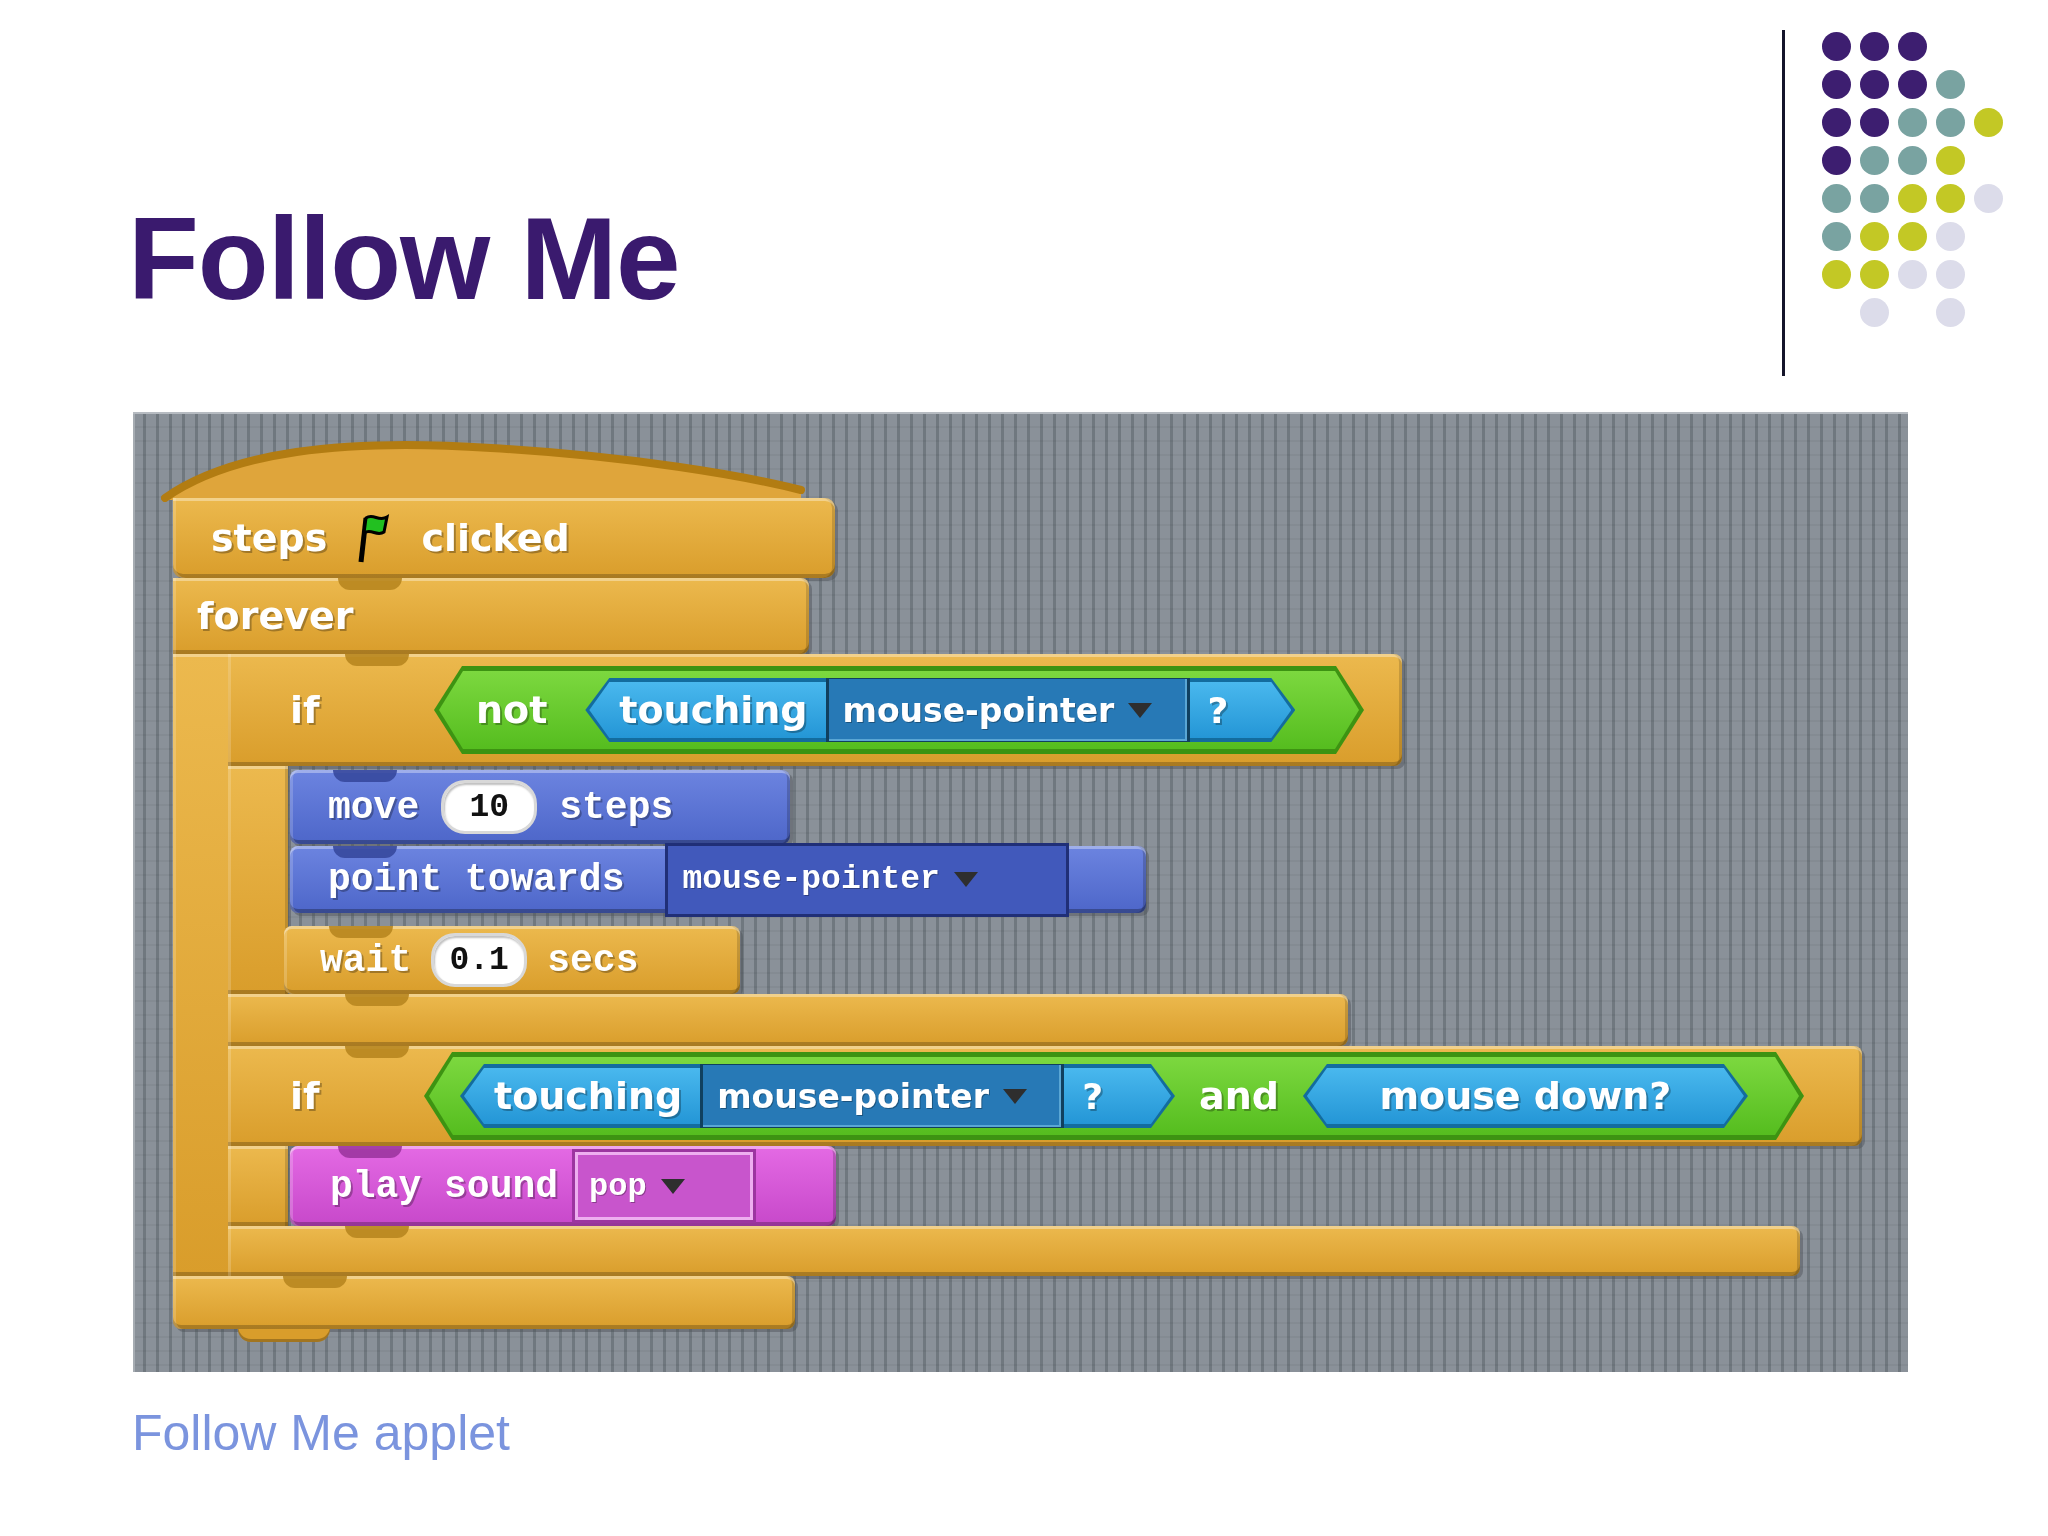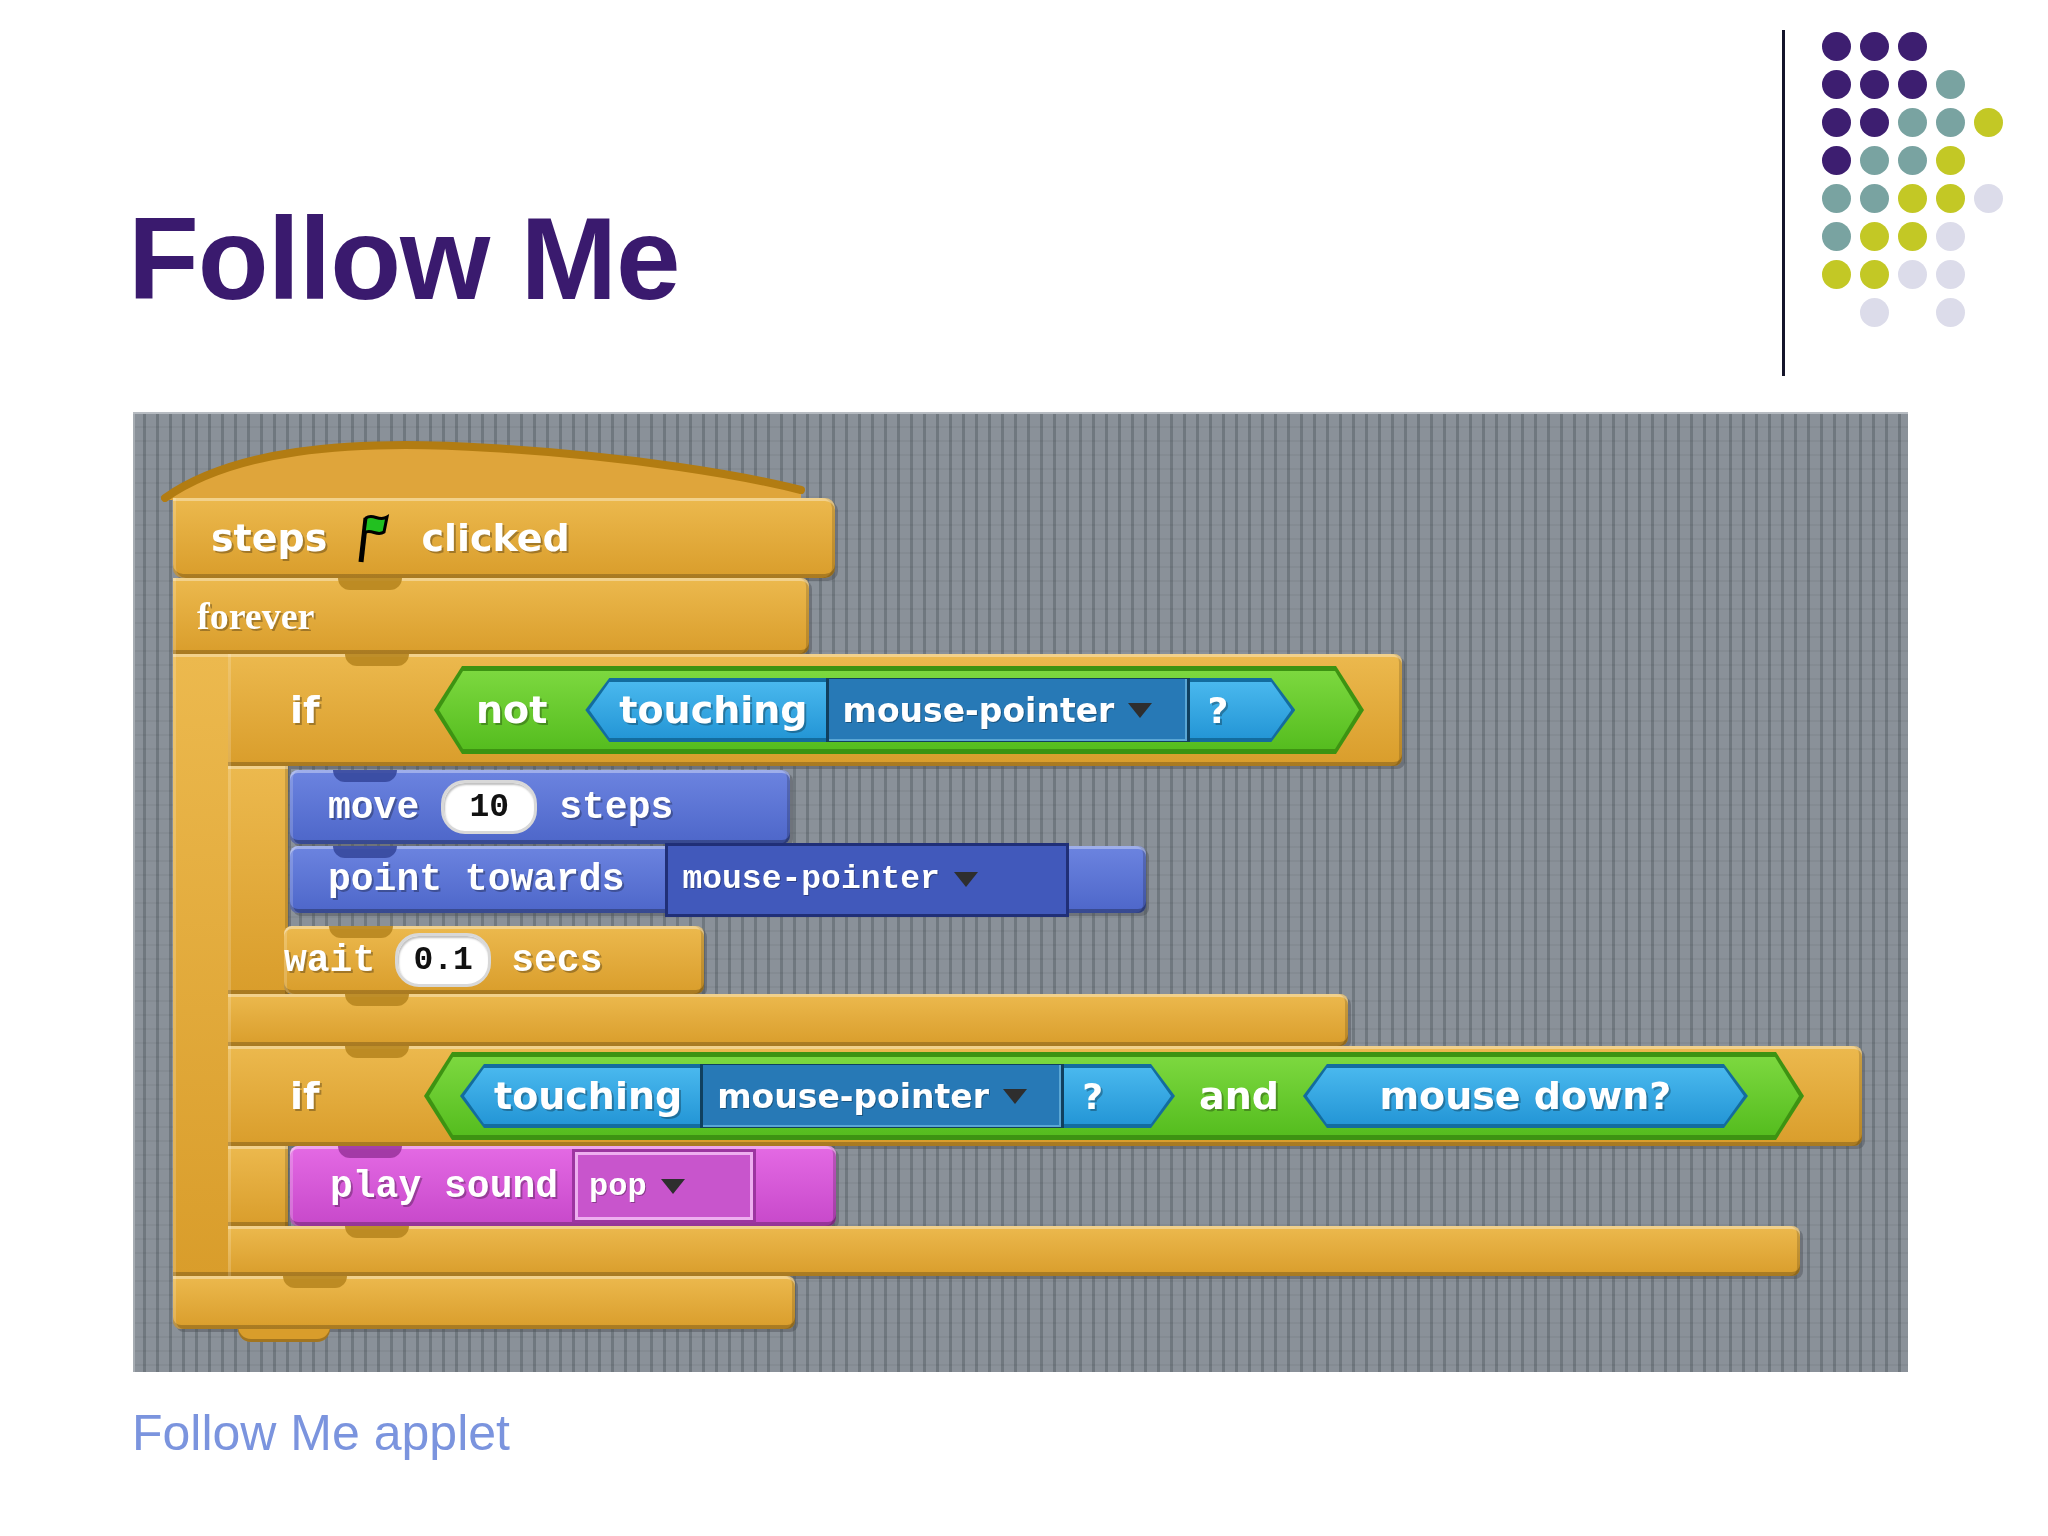--- a/index.html
+++ b/index.html
@@ -137,21 +137,21 @@
 
   <div class="block orange" style="left:40px;top:86px;width:624px;height:80px;padding-left:38px;gap:24px;border-radius:0 10px 10px 10px;">
     <span>steps</span>
     <svg class="flag" viewBox="0 0 46 52">
       <line x1="10" y1="50" x2="15" y2="6" stroke="#000" stroke-width="5"></line>
       <path d="M15 6 C22 1 28 10 36 5 L33 20 C26 25 20 16 13 21 Z" fill="#22c020" stroke="#000" stroke-width="3"></path>
     </svg>
     <span>clicked</span>
   </div>
 
-  <div class="block orange" style="left:40px;top:166px;width:612px;height:76px;padding-left:24px;border-radius:0 8px 8px 0;font-family:Liberation Serif, serif;">
+  <div class="block orange" style="left:40px;top:166px;width:612px;height:76px;padding-left:24px;border-radius:0 8px 8px 0;">
     <span>forever</span>
   </div>
   <div class="abs orange" style="left:40px;top:242px;width:60px;height:622px;"></div>
 
   <div class="block orange" style="left:95px;top:242px;width:1112px;height:112px;padding-left:62px;border-radius:0 8px 8px 0;">
     <span class="iflabel">if</span>
     <div class="hex hex-green" style="margin-left:92px;min-width:930px;">
       <div class="fill"></div>
       <div class="row" style="padding:0 44px 0 42px;gap:20px;width:100%;">
         <span>not</span>
@@ -178,21 +178,21 @@
   </div>
 
   <div class="block blue r" style="left:157px;top:434px;width:818px;height:67px;padding-left:38px;gap:41px;">
     <span>point towards</span>
     <div class="dd dd-motion" style="min-width:370px;">
       <span>mouse-pointer</span>
       <span class="caret"></span>
     </div>
   </div>
 
-  <div class="block orange r" style="left:151px;top:514px;width:420px;height:68px;gap:20px;">
+  <div class="block orange r" style="left:151px;top:514px;width:420px;height:68px;padding-left:36px;gap:20px;">
     <span>wait</span>
     <span class="oval">0.1</span>
     <span>secs</span>
   </div>
 
   <div class="abs orange" style="left:95px;top:582px;width:1120px;height:52px;border-radius:0 8px 8px 0;"></div>
 
   <div class="block orange" style="left:95px;top:634px;width:1572px;height:100px;padding-left:62px;border-radius:0 8px 8px 0;">
     <span class="iflabel">if</span>
     <div class="hex hex-green" style="margin-left:82px;min-width:1380px;">

